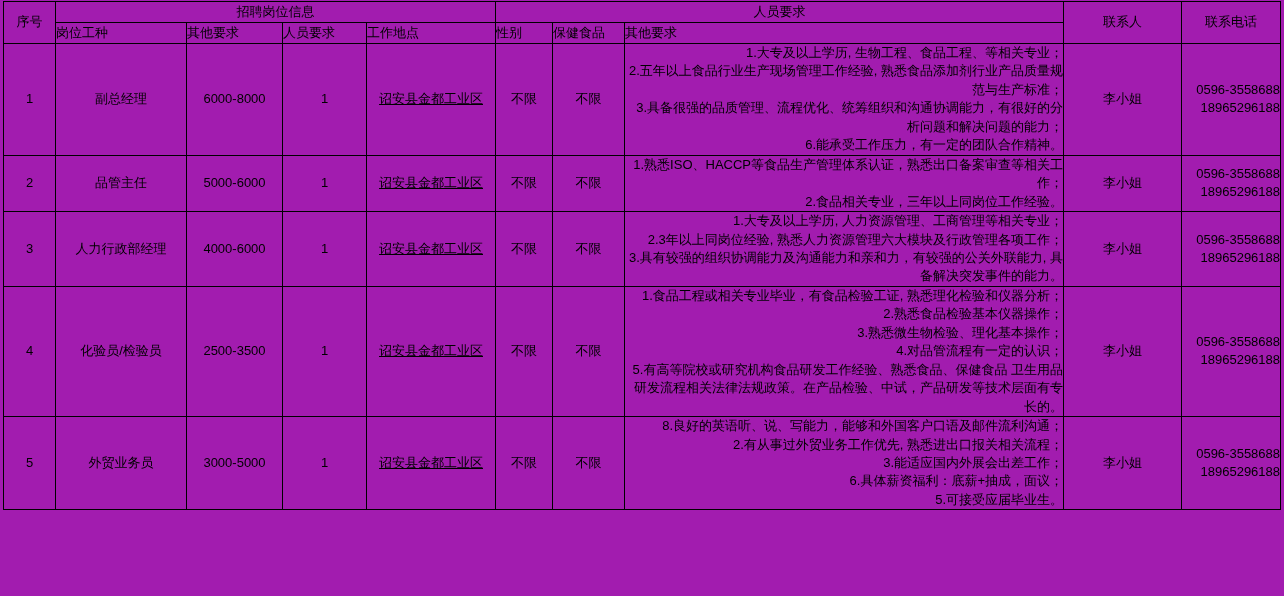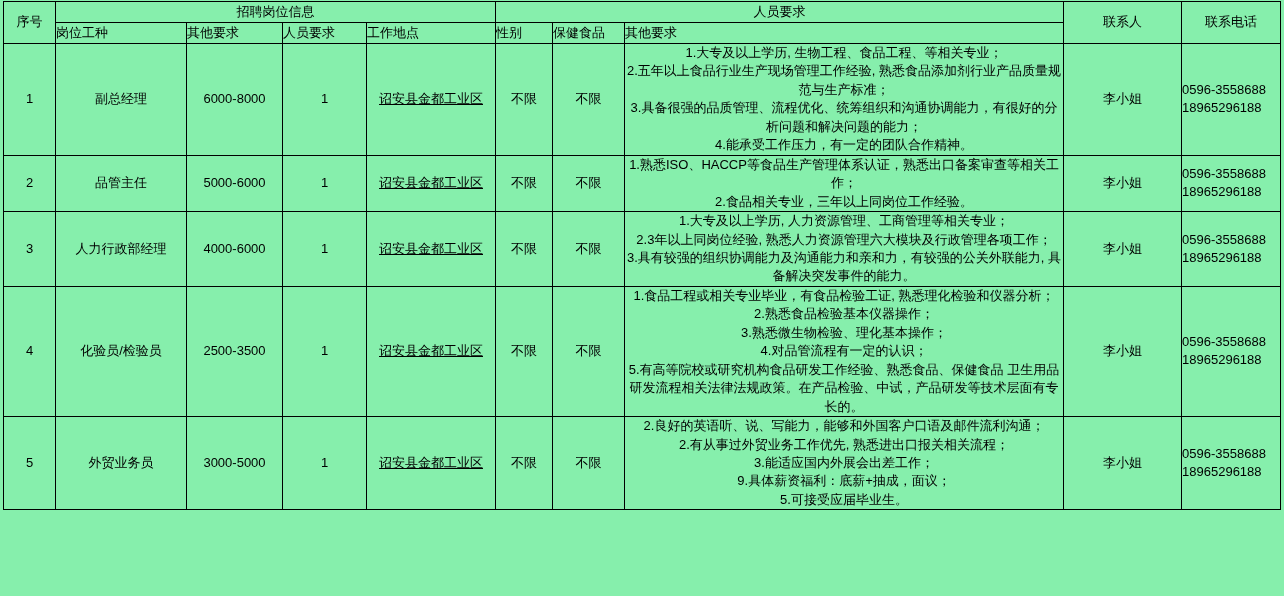--- a/index.html
+++ b/index.html
@@ -9,21 +9,21 @@
   }
   body {
     font-family: "Liberation Sans", sans-serif;
     color: #000000;
   }
   .sheet {
     width: 1284px;
     height: 596px;
     position: relative;
     overflow: hidden;
-    background: #86efac;
+    background: #a21caf;
   }
   table.recruit {
     border-collapse: collapse;
     table-layout: fixed;
     width: 1277px;
     margin: 1px 0 0 3px;
   }
   table.recruit td, table.recruit th {
     border: 1px solid #000000;
     padding: 0;
@@ -52,28 +52,28 @@
   .c-count   { width: 84px;  text-align: center; }
   .c-place   { width: 129px; text-align: center; }
   .c-gender  { width: 57px;  text-align: center; }
   .c-age     { width: 72px;  text-align: center; }
   .c-other   { width: 439px; text-align: left; }
   .c-contact { width: 118px; text-align: center; }
   .c-phone   { width: 99px;  text-align: center; }
 
   td.cell-center { text-align: center; }
   td.cell-other {
-    text-align: center;
+    text-align: right;
     padding: 3px 4px 3px 5px;
     vertical-align: middle;
     font-size: 12.6px;
     line-height: 1.38;
   }
   td.cell-phone {
-    text-align: left;
+    text-align: right;
     font-size: 12.6px;
     line-height: 1.38;
   }
   .req-line { white-space: normal; }
   .phone-line { white-space: nowrap; }
   .nowrap { white-space: nowrap; text-decoration: underline; }
 </style>
 </head>
 <body>
 
@@ -115,21 +115,21 @@
           <td class="cell-center">副总经理</td>
           <td class="cell-center">6000-8000</td>
           <td class="cell-center">1</td>
           <td class="cell-center nowrap">诏安县金都工业区</td>
           <td class="cell-center">不限</td>
           <td class="cell-center">不限</td>
           <td class="cell-other">
             <div class="req-line">1.大专及以上学历, 生物工程、食品工程、等相关专业；</div>
             <div class="req-line">2.五年以上食品行业生产现场管理工作经验, 熟悉食品添加剂行业产品质量规范与生产标准；</div>
             <div class="req-line">3.具备很强的品质管理、流程优化、统筹组织和沟通协调能力，有很好的分析问题和解决问题的能力；</div>
-            <div class="req-line">4.能承受工作压力，有一定的团队合作精神。</div>
+            <div class="req-line">6.能承受工作压力，有一定的团队合作精神。</div>
           </td>
           <td class="cell-center">李小姐</td>
           <td class="cell-phone">
             <div class="phone-line">0596-3558688</div>
             <div class="phone-line">18965296188</div>
           </td>
         </tr>
         <tr>
           <td class="cell-center">2</td>
           <td class="cell-center">品管主任</td>
@@ -190,24 +190,24 @@
         </tr>
         <tr>
           <td class="cell-center">5</td>
           <td class="cell-center">外贸业务员</td>
           <td class="cell-center">3000-5000</td>
           <td class="cell-center">1</td>
           <td class="cell-center nowrap">诏安县金都工业区</td>
           <td class="cell-center">不限</td>
           <td class="cell-center">不限</td>
           <td class="cell-other">
-            <div class="req-line">2.良好的英语听、说、写能力，能够和外国客户口语及邮件流利沟通；</div>
+            <div class="req-line">8.良好的英语听、说、写能力，能够和外国客户口语及邮件流利沟通；</div>
             <div class="req-line">2.有从事过外贸业务工作优先, 熟悉进出口报关相关流程；</div>
             <div class="req-line">3.能适应国内外展会出差工作；</div>
-            <div class="req-line">9.具体薪资福利：底薪+抽成，面议；</div>
+            <div class="req-line">6.具体薪资福利：底薪+抽成，面议；</div>
             <div class="req-line">5.可接受应届毕业生。</div>
           </td>
           <td class="cell-center">李小姐</td>
           <td class="cell-phone">
             <div class="phone-line">0596-3558688</div>
             <div class="phone-line">18965296188</div>
           </td>
         </tr>
       </tbody>
   </table>

